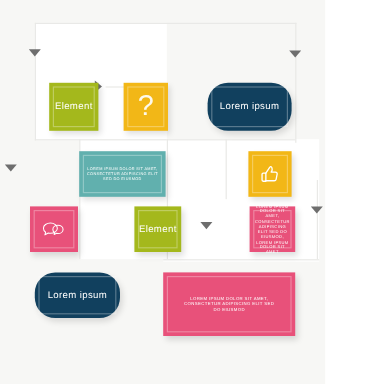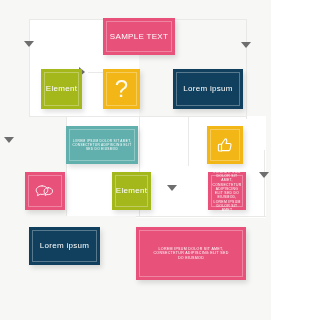--- a/index.html
+++ b/index.html
@@ -63,21 +63,21 @@
     position: relative;
     z-index: 2;
     text-align: center;
     letter-spacing: 0.3px;
     line-height: 1.25;
   }
 
   .c-pink  { background: #e8517a; }
   .c-green { background: #a4b81c; margin-left: 12px; }
   .c-amber { background: #f2b717; }
-  .c-navy  { background: #11405e; }
+  .c-navy  { background: #11405e; border-radius: 17px; }
   .c-teal  { background: #61b0ae; }
 
   .t-title { font-size: 8px; letter-spacing: 1.1px; }
   .t-norm  { font-size: 8px; }
   .t-micro {
     font-size: 3.2px;
     line-height: 1.7;
     letter-spacing: 0.15px;
     text-align: left;
     padding: 0 6px;
@@ -137,24 +137,20 @@
   <div class="line v" style="left:264px; top:150px; height:66px;"></div>
   <div class="line h" style="left:88px; top:72px; width:18px;"></div>
 
   <div class="arrow down" style="left:24px; top:41px;"></div>
   <div class="arrow down" style="left:241px; top:42px;"></div>
   <div class="arrow right" style="left:79px; top:67px;"></div>
   <div class="arrow down" style="left:4px; top:137px;"></div>
   <div class="arrow down" style="left:167px; top:185px;"></div>
   <div class="arrow down" style="left:259px; top:172px;"></div>
 
-  <div class="box c-pink" style="left:103px; top:18px; width:72px; height:37px;">
-    <span class="inner"></span>
-    <span class="label t-title">SAMPLE TEXT</span>
-  </div>
 
   <div class="box c-green" style="left:29px; top:69px; width:41px; height:40px;">
     <span class="inner"></span>
     <span class="label t-norm">Element</span>
   </div>
 
   <div class="box c-amber" style="left:103px; top:69px; width:37px; height:40px;">
     <span class="inner"></span>
     <span class="glyph q-mark">?</span>
   </div>

